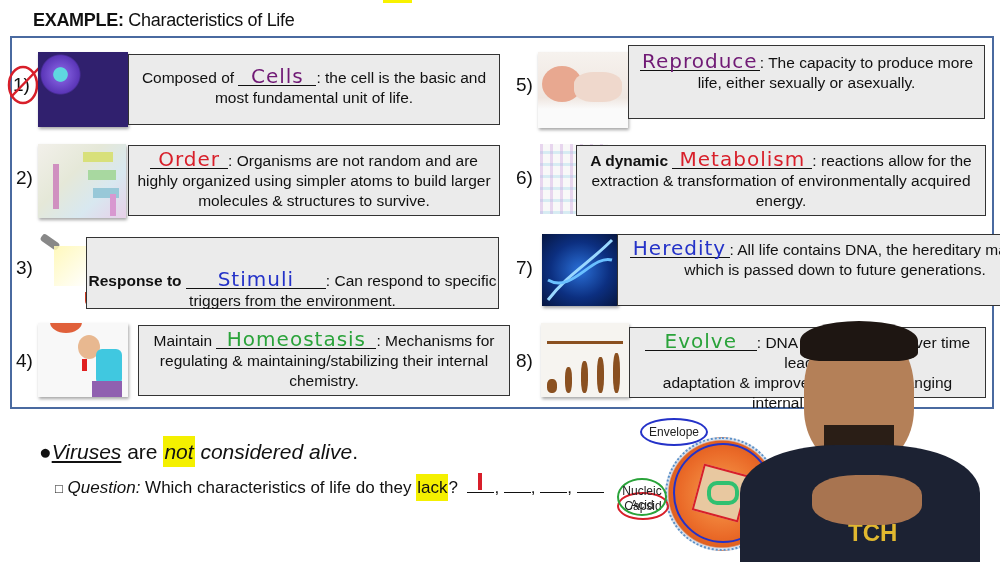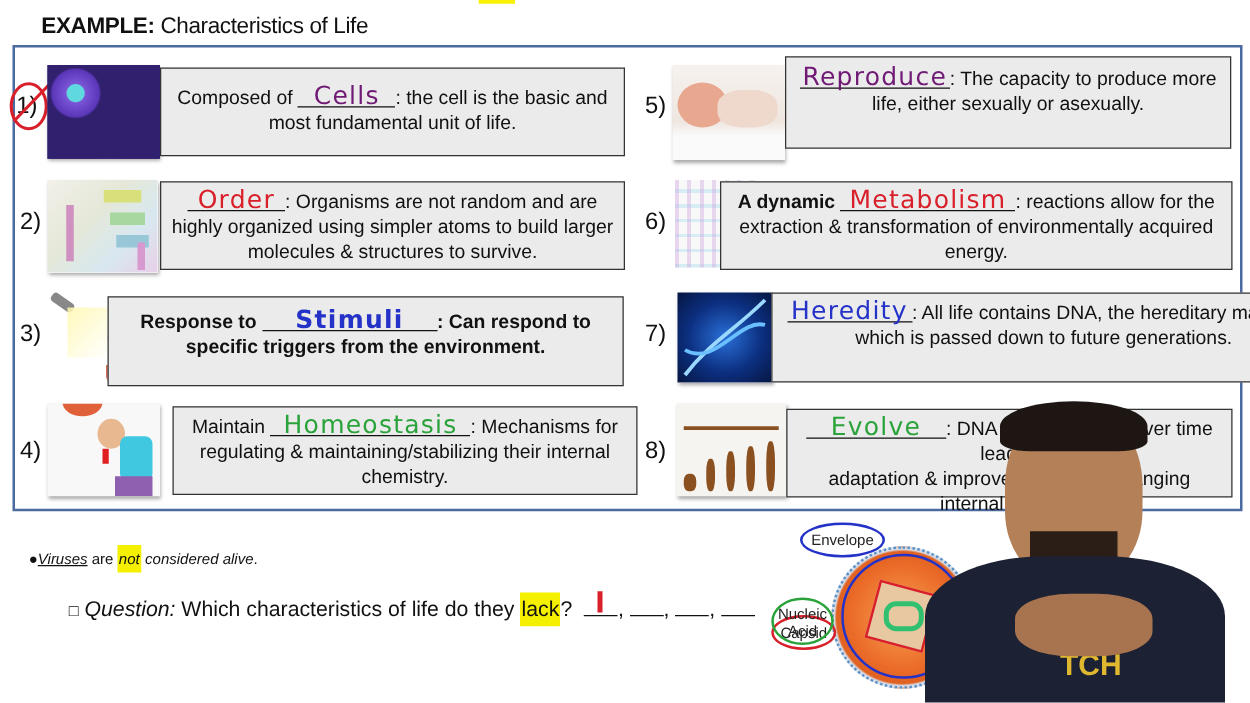--- a/index.html
+++ b/index.html
@@ -6,21 +6,21 @@
   body { width:1000px; height:562px; position:relative; overflow:hidden; background:#ffffff; font-family:"Liberation Sans", sans-serif; color:#111; }
   .top-hl { position:absolute; left:383px; top:0; width:29px; height:3px; background:#f8f200; }
   .title { position:absolute; left:33px; top:10px; font-size:18px; letter-spacing:-0.3px; }
   .title b { font-weight:bold; }
   .frame { position:absolute; left:10px; top:36px; width:984px; height:373px; border:2px solid #4a6aa0; box-sizing:border-box; }
   .num { position:absolute; font-size:19px; }
   .thumb { position:absolute; box-shadow:1px 2px 3px rgba(0,0,0,0.35); overflow:hidden; }
   .card { position:absolute; background:#ebebeb; border:1.5px solid #333; box-sizing:border-box; text-align:center; font-size:15.5px; line-height:20px; padding-top:6px; color:#111; }
   .blank { display:inline-block; border-bottom:1px solid #111; text-align:center; font-family:"DejaVu Sans", sans-serif; font-size:20px; line-height:18px; letter-spacing:1px; vertical-align:baseline; }
   .red { color:#d81f2a; } .blue { color:#2432c8; } .green { color:#2aa33a; } .black { color:#701a75; }
-  .bullet-line { position:absolute; left:23px; top:440px; font-size:12px; }
+  .bullet-line { position:absolute; left:39px; top:440px; font-size:21px; }
   .q-line { position:absolute; left:55px; top:476px; font-size:17px; }
   .hl { background:#f4f000; padding:4px 1px; }
   .ans-blank { display:inline-block; width:27px; border-bottom:1px solid #111; text-align:center; height:16px; vertical-align:baseline; position:relative; }
   .red-mark { position:absolute; left:11px; top:-3px; width:4px; height:17px; background:#d81f2a; }
   .label-oval { position:absolute; border:2px solid; border-radius:50%; font-size:12px; text-align:center; box-sizing:border-box; color:#222; }
   .presenter { position:absolute; left:740px; top:325px; width:240px; height:237px; }
 </style>
 </head>
 <body>
 
@@ -56,21 +56,21 @@
 </div>
 
 <div class="num" style="left:16px; top:257px;">3)</div>
 <div style="position:absolute; left:38px; top:236px; width:72px; height:72px;">
   <div style="position:absolute; left:2px; top:2px; width:20px; height:8px; background:#888; transform:rotate(35deg); border-radius:3px;"></div>
   <div style="position:absolute; left:16px; top:10px; width:34px; height:40px; background:linear-gradient(135deg, rgba(255,248,180,0.9), rgba(255,250,210,0));"></div>
   <div style="position:absolute; left:48px; top:28px; width:12px; height:12px; border-radius:50%; background:#b844c8;"></div>
   <div style="position:absolute; left:53px; top:40px; width:2px; height:16px; background:#3a8a30;"></div>
   <div style="position:absolute; left:47px; top:56px; width:16px; height:14px; background:#c83a20; border-radius:0 0 5px 5px;"></div>
 </div>
-<div class="card" style="left:86px; top:237px; width:413px; height:72px; padding-top:8px;font-weight:bold;">
+<div class="card" style="left:86px; top:237px; width:413px; height:72px; padding-top:32px;">
   <b>Response to </b><span class="blank blue" style="width:140px;">Stimuli</span><span>: Can respond to specific triggers from the environment.</span>
 </div>
 
 <div class="num" style="left:16px; top:350px;">4)</div>
 <div class="thumb" style="left:38px; top:323px; width:90px; height:74px; background:#f8f8f8;">
   <div style="position:absolute; left:12px; top:-12px; width:32px; height:22px; border-radius:50%; background:#e0603a;"></div>
   <div style="position:absolute; left:40px; top:12px; width:22px; height:24px; border-radius:50%; background:#e8b890;"></div>
   <div style="position:absolute; left:58px; top:26px; width:26px; height:36px; background:#40c8e0; border-radius:6px;"></div>
   <div style="position:absolute; left:54px; top:58px; width:30px; height:16px; background:#9060b0;"></div>
   <div style="position:absolute; left:44px; top:36px; width:5px; height:12px; background:#e02020;"></div>

